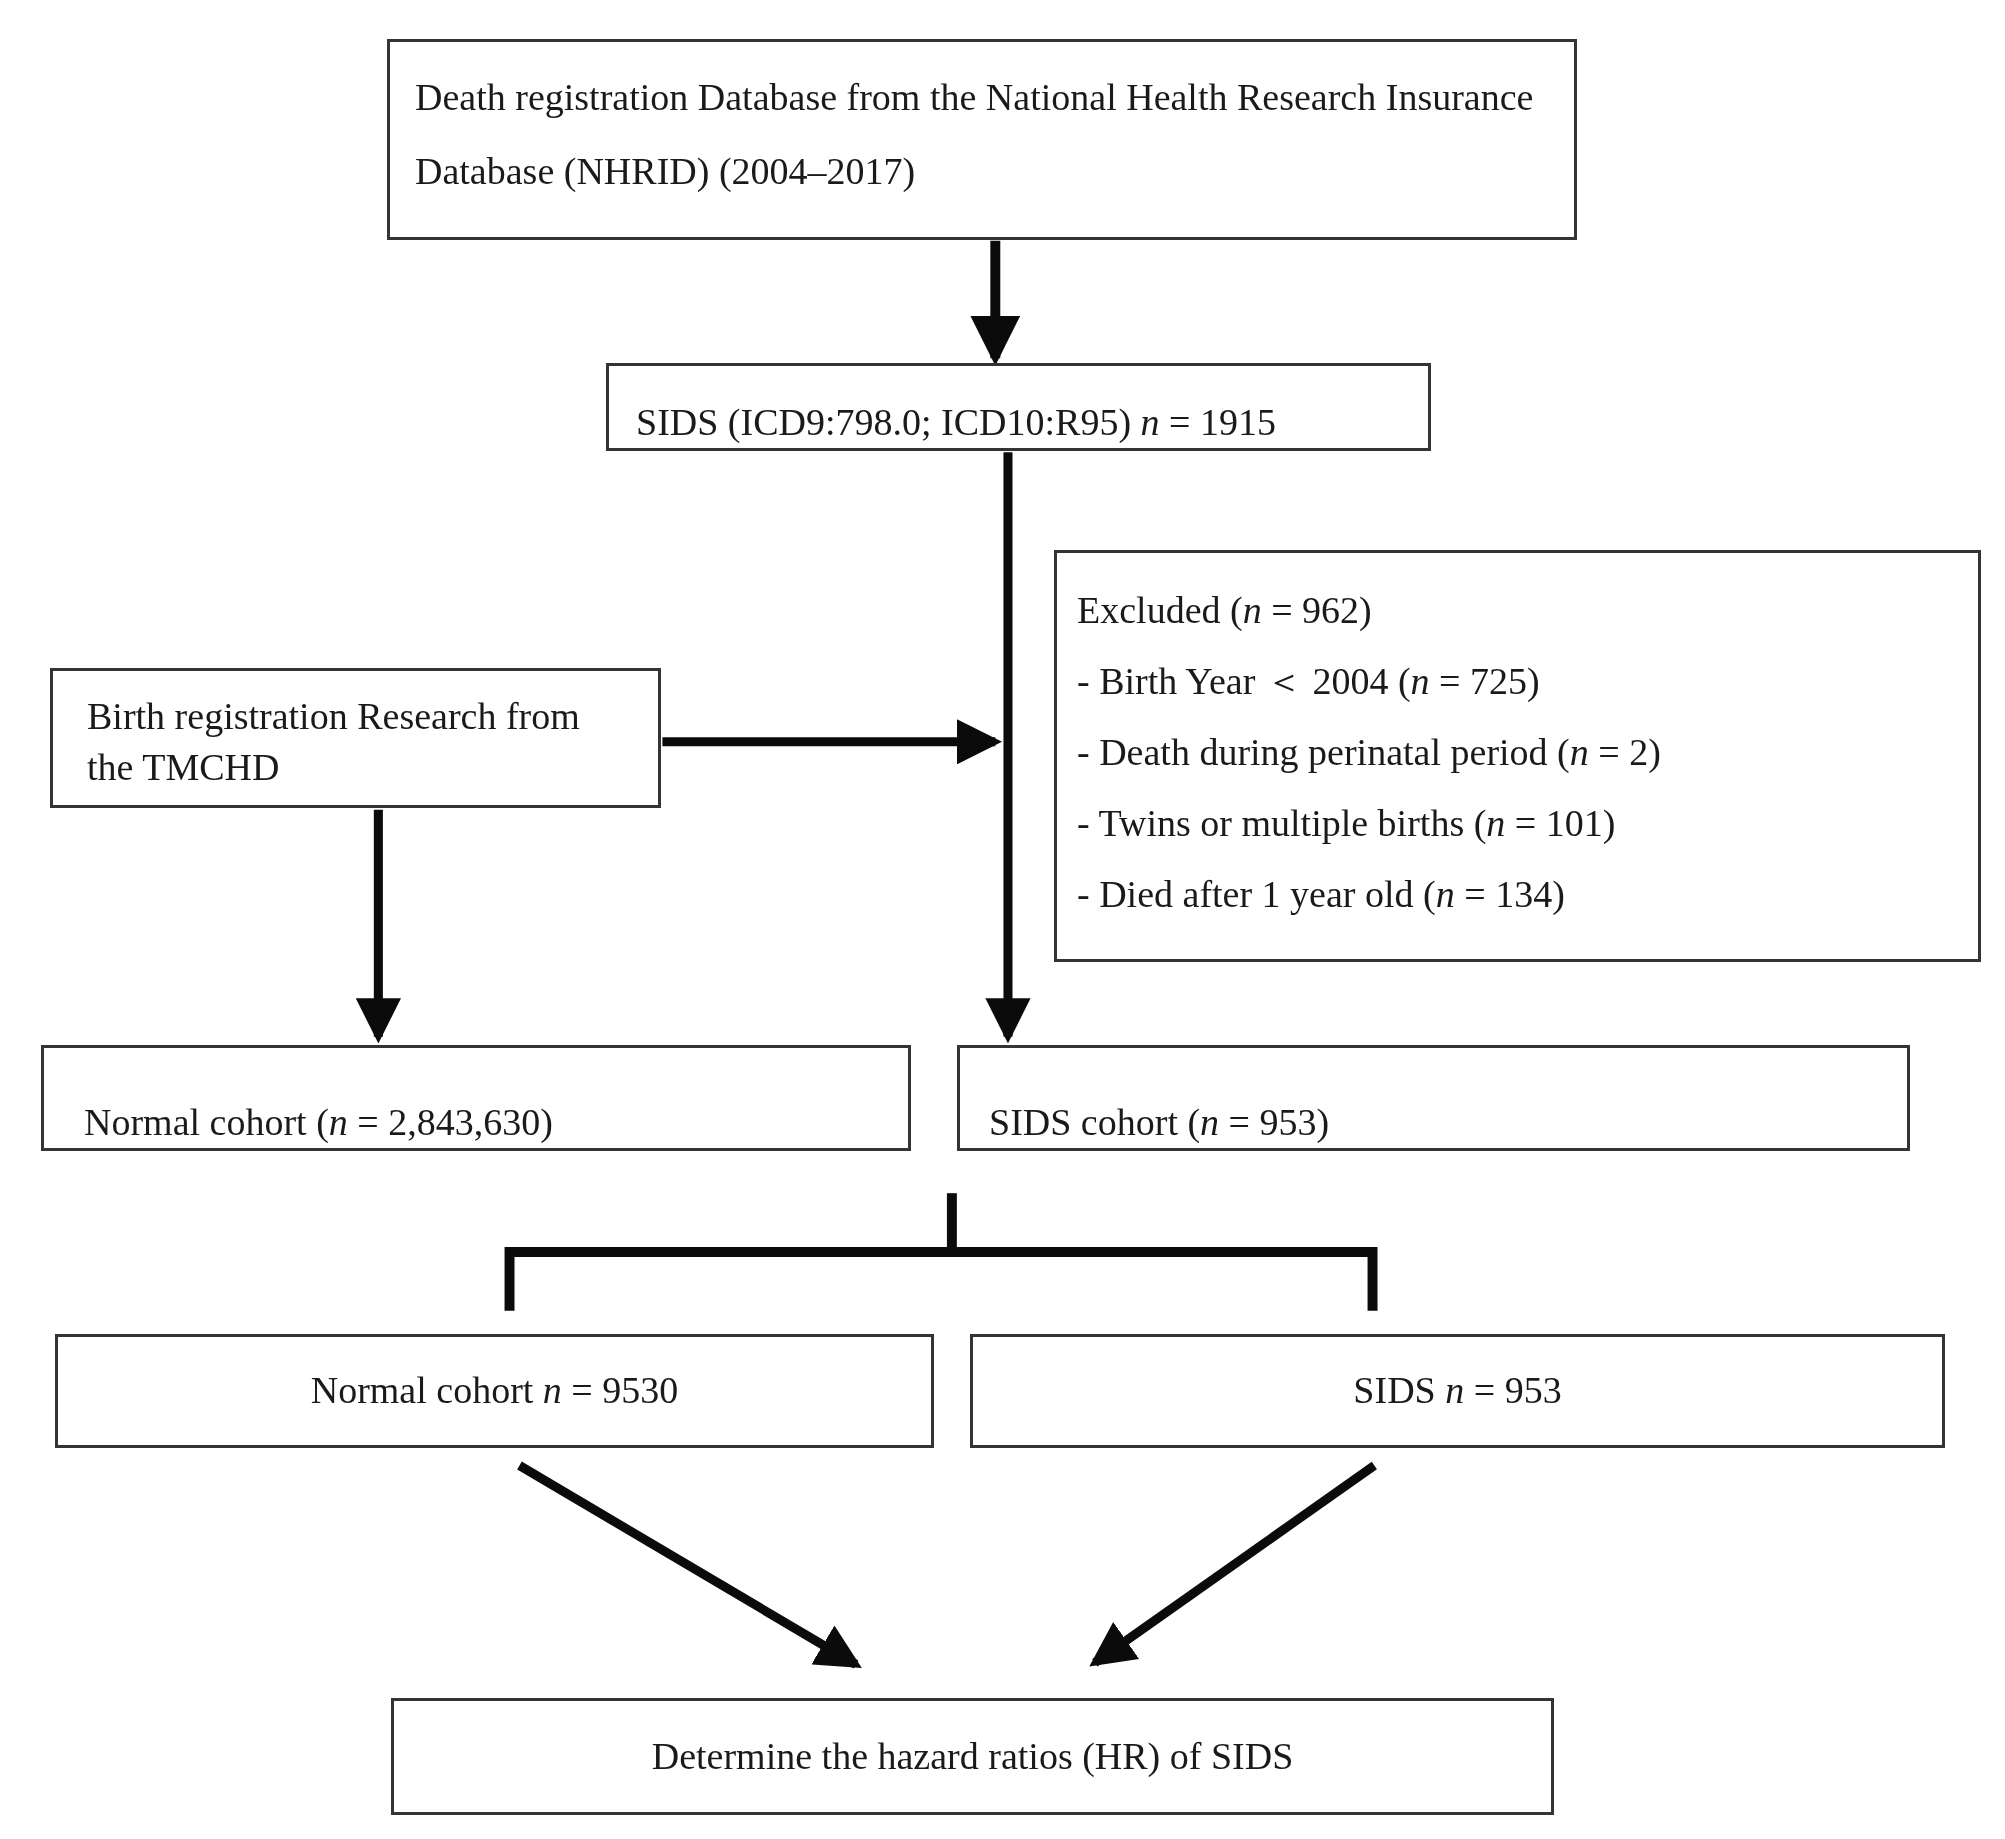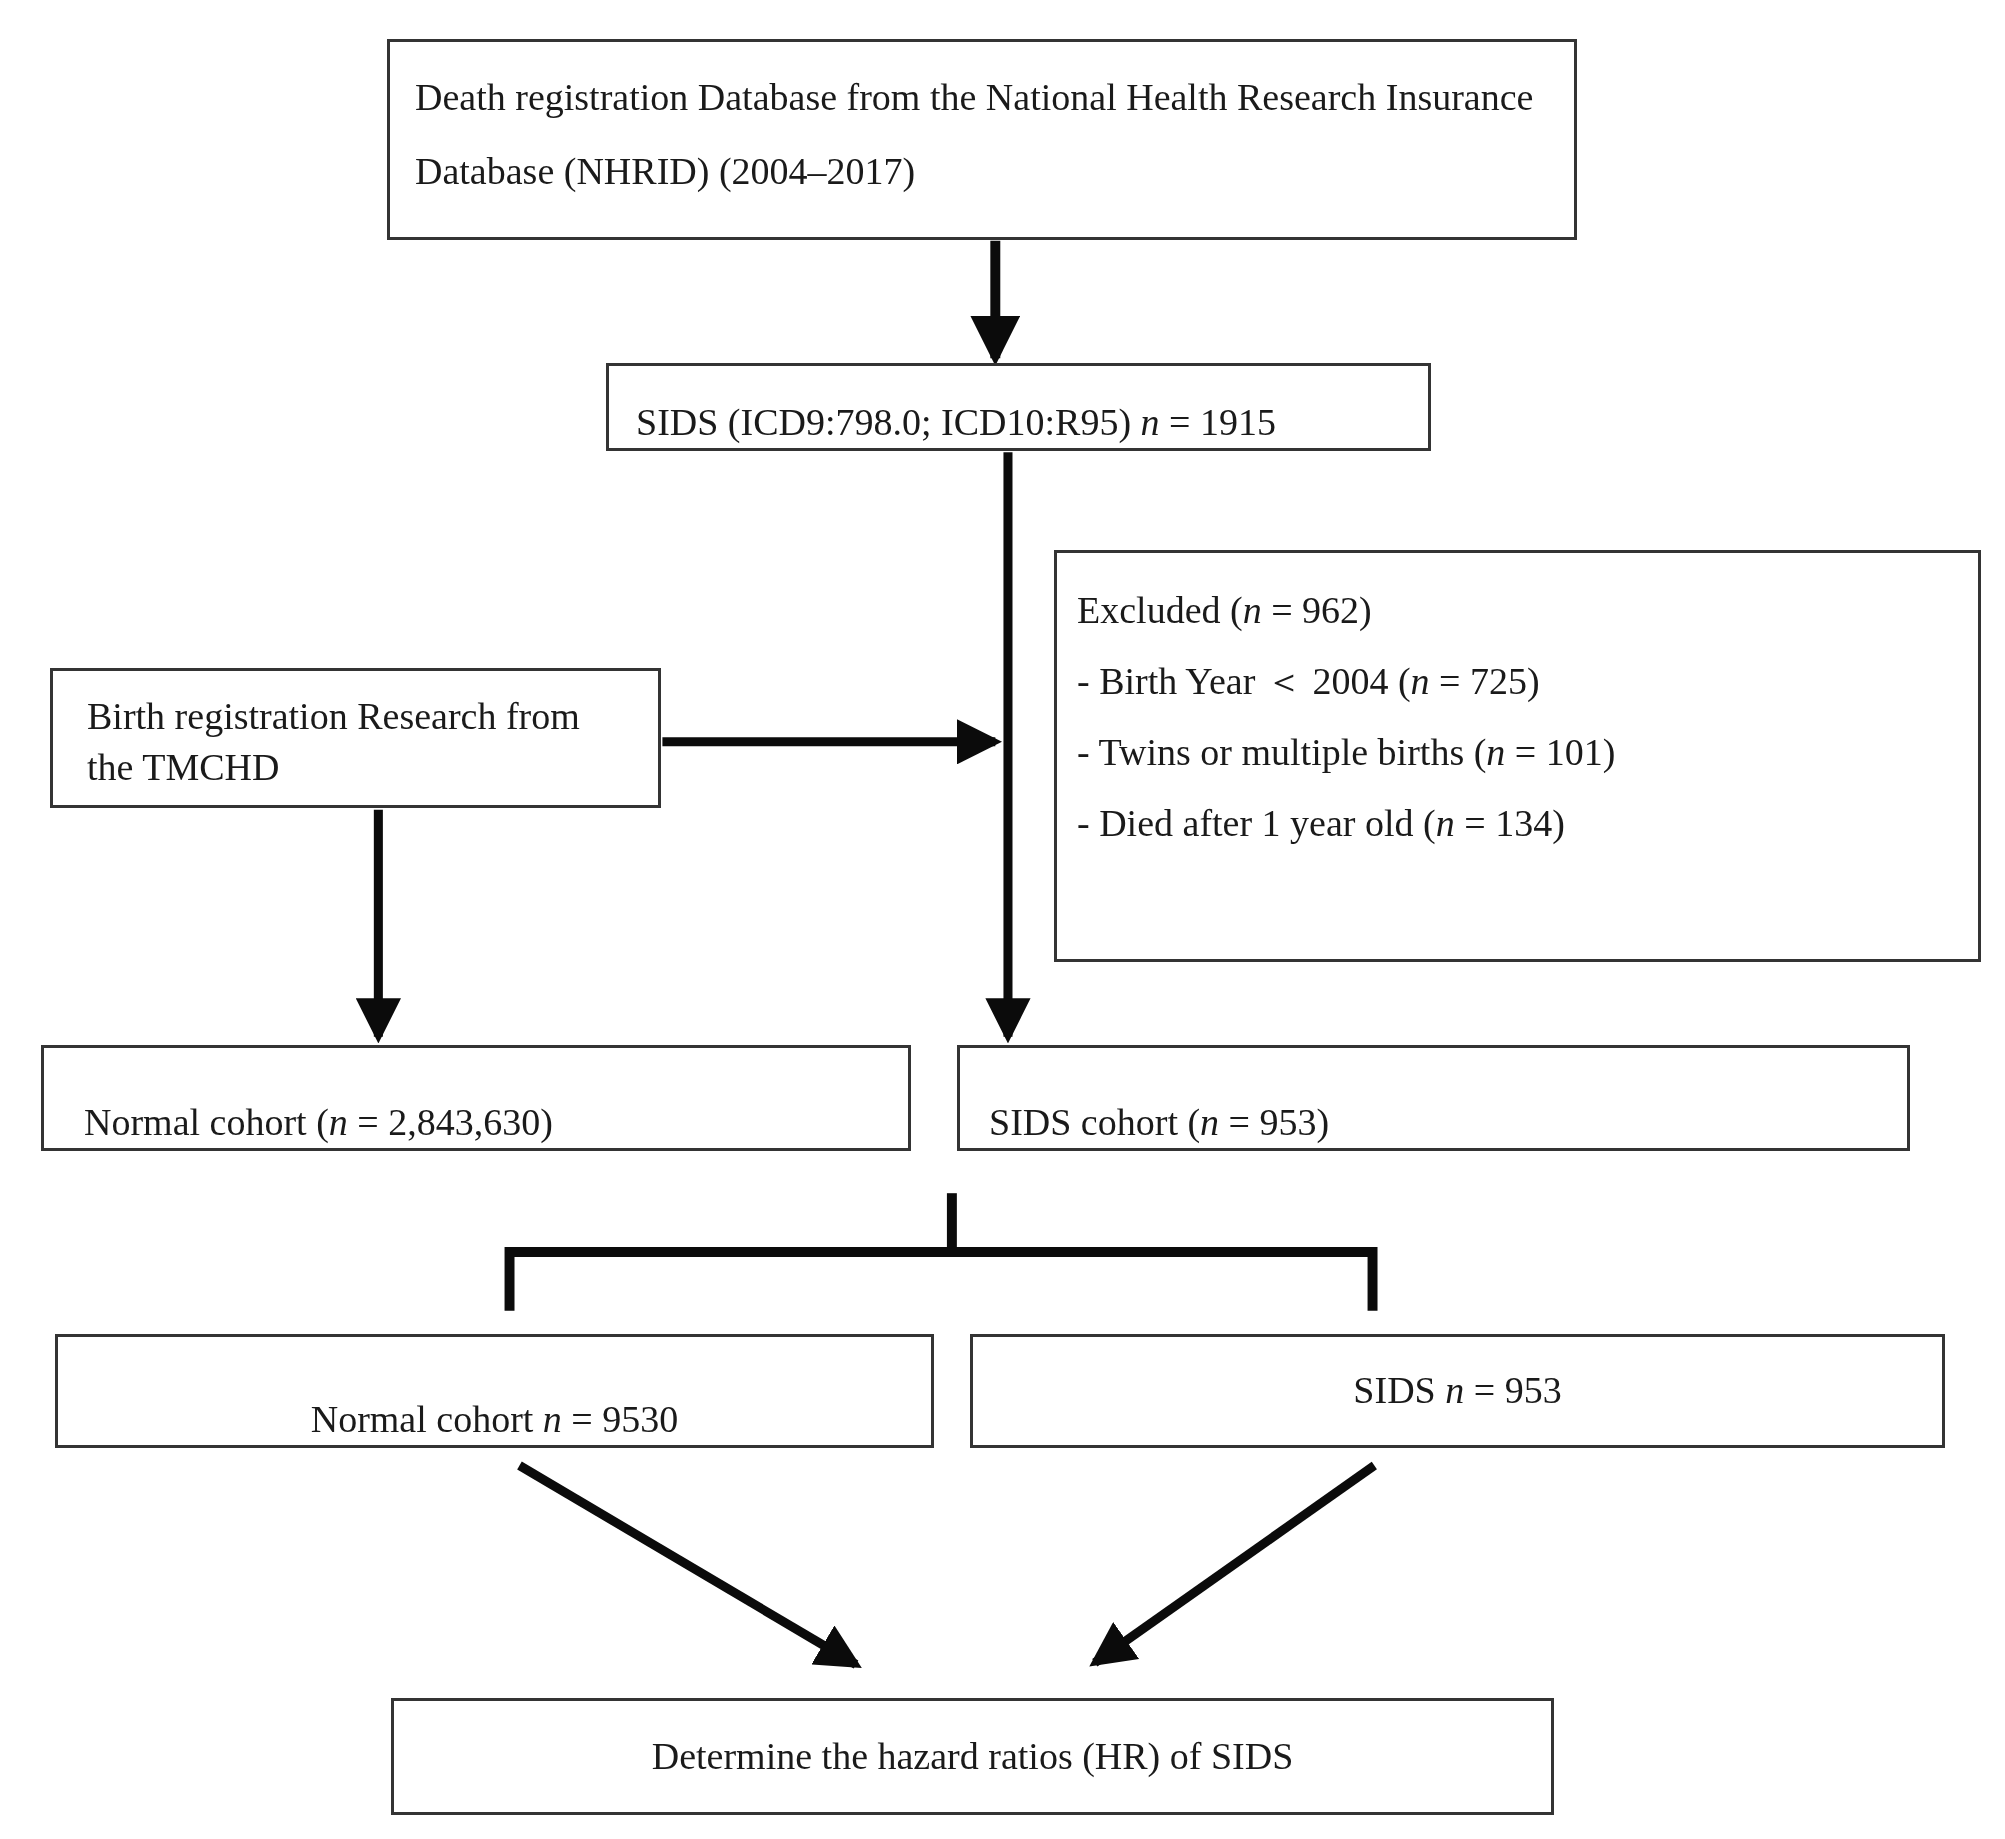--- a/index.html
+++ b/index.html
@@ -35,21 +35,21 @@
     justify-content: center;
     text-align: center;
   }
   
   .b-death   { left: 387px;  top: 39px;   width: 1190px; height: 201px; padding: 18px 36px 0 25px; line-height: 74px; }
   .b-sids    { left: 606px;  top: 363px;  width: 825px;  height: 88px;  padding-left: 27px; }
   .b-excl    { left: 1054px; top: 550px;  width: 927px; height: 412px; padding: 22px 16.3px 0 20px; line-height: 71px; }
   .b-birth   { left: 50px;   top: 668px;  width: 611px;  height: 140px; padding: 20px 27px 0 34px; line-height: 51px; }
   .b-normal  { left: 41px;   top: 1045px; width: 870px;  height: 106px; padding-left: 40px; }
   .b-sidsco  { left: 957px; top: 1045px; width: 953px; height: 106px; padding-left: 29px; }
-  .b-nmatch  { left: 55px;   top: 1334px; width: 879px;  height: 114px; align-items: flex-end; }
+  .b-nmatch  { left: 55px;   top: 1334px; width: 879px;  height: 114px; }
   .b-smatch  { left: 970px; top: 1334px; width: 975px; height: 114px; }
   .b-outcome { left: 391px;  top: 1698px; width: 1163px; height: 117px; }
 </style>
 </head>
 <body>
 
 <div class="canvas">
 
   <svg class="arrows" width="2006" height="1840" viewBox="0 0 2217 2034" xmlns="http://www.w3.org/2000/svg">
     <defs>
@@ -79,20 +79,21 @@
     <span>Death registration Database from the National Health Research Insurance Database (NHRID) (2004–2017)</span>
   </div>
 
   <div class="box b-sids vcenter">
     <span>SIDS (ICD9:798.0; ICD10:R95) <i>n</i> = 1915</span>
   </div>
 
   <div class="box b-excl">
     <div>Excluded (<i>n</i> = 962)</div>
     <div>- Birth Year ＜ 2004 (<i>n</i> = 725)</div>
+    <div>- Death during perinatal period (<i>n</i> = 2)</div>
     <div>- Twins or multiple births (<i>n</i> = 101)</div>
     <div>- Died after 1 year old (<i>n</i> = 134)</div>
   </div>
 
   <div class="box b-birth">
     <span>Birth registration Research from the TMCHD</span>
   </div>
 
   <div class="box b-normal vcenter">
     <span>Normal cohort (<i>n</i> = 2,843,630)</span>

